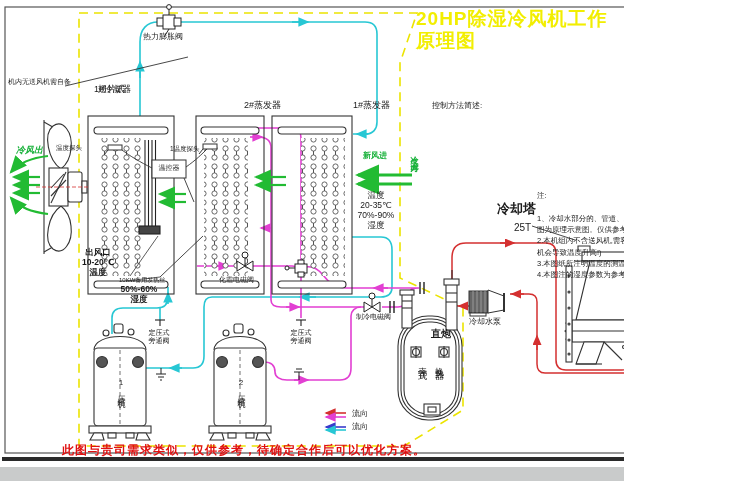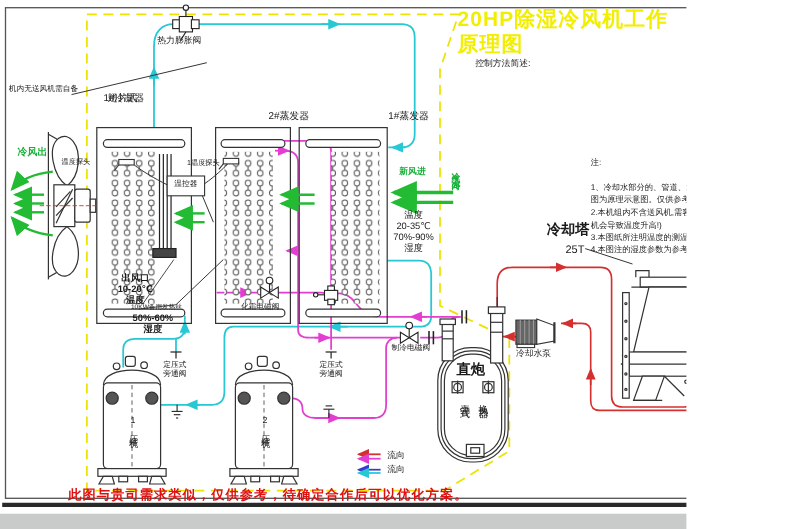--- a/index.html
+++ b/index.html
@@ -6,21 +6,21 @@
   #stage{position:relative;width:624px;height:481px;background:#ffffff;overflow:hidden;
          font-family:"Liberation Sans","DejaVu Sans",sans-serif;}
   #linework{position:absolute;left:0;top:0;}
   .lbl{position:absolute;color:#1a1a1a;white-space:pre-line;line-height:1.18;
        font-family:"Liberation Sans","DejaVu Sans",sans-serif;}
   .ctr{text-align:center;}
   .vert{writing-mode:vertical-rl;text-orientation:upright;letter-spacing:2px;}
   .green{color:#18b13a;font-weight:bold;}
   .title{font-size:19px;font-weight:bold;color:#f2ee00;letter-spacing:1px;}
   .para{font-size:8px;line-height:1.5;color:#222;}
-  .para .hd{display:block;}
+  .para .hd{display:block;margin-top:48px;}
   .footer{color:#e01010;font-weight:bold;font-size:12px;letter-spacing:1px;font-family:Liberation Serif, serif;}
   .small{font-size:7px;}
   .tiny{font-size:6px;}
 </style>
 </head>
 <body>
 
 <div id="stage">
 
 <svg id="linework" width="730" height="481" viewBox="0 0 730 481">
@@ -358,34 +358,34 @@
 
 <div class="lbl para" style="left:537px;top:131px;width:180px;font-size:7.5px;">
   <span class="hd">注:</span>
   <span>1、冷却水部分的、管道、水泵、水塔是客户提供。此图为原理示意图。仅供参考。具体参阅参数配置表:
 2.本机组内不含送风机,需客户另外选配。(且高压送风机会导致温度升高!)
 3.本图纸所注明温度的测温点为本机台出风口位置。
 4.本图注的湿度参数为参考,不做它用:</span>
 </div>
 
 <div class="lbl small" style="left:8px;top:78px;">机内无送风机需自备</div>
-<div class="lbl green" style="left:16px;top:133px;font-size:9px;">冷风出</div>
+<div class="lbl green" style="left:16px;top:145px;font-size:9px;font-style:italic;">冷风出</div>
 
 <div class="lbl" style="left:94px;top:84px;font-size:9px;">1#冷凝器</div>
 <div class="lbl" style="left:98px;top:84px;font-size:9px;text-align:right;">翅片式</div>
 <div class="lbl" style="left:212px;top:100px;font-size:9px;margin-left:32px;">2#蒸发器</div>
 <div class="lbl" style="left:310px;top:100px;font-size:9px;margin-left:43px;">1#蒸发器</div>
 <div class="lbl" style="left:143px;top:32px;font-size:8px;text-align:center;">热力膨胀阀</div>
 
 <div class="lbl tiny" style="left:56px;top:144px;font-size:6.5px;">温度探头</div>
 <div class="lbl tiny" style="left:170px;top:145px;font-size:6.5px;">1温度探头</div>
 <div class="lbl ctr" style="left:153px;top:164px;width:32px;font-size:7px;">温控器</div>
 <div class="lbl tiny" style="left:119px;top:277px;">10KW备用发热丝</div>
 
-<div class="lbl ctr" style="left:74px;top:247px;width:48px;font-size:8.5px;font-weight:bold;margin-left:25px;">出风口
+<div class="lbl ctr" style="left:74px;top:247px;width:48px;font-size:8.5px;font-weight:bold;">出风口
 10-20℃
 温度</div>
 <div class="lbl ctr" style="left:74px;top:284px;width:48px;font-size:8.5px;font-weight:bold;margin-left:41px;">50%-60%
 湿度</div>
 <div class="lbl ctr" style="left:352px;top:190px;width:48px;font-size:8.5px;">温度
 20-35℃
 70%-90%
 湿度</div>
 
 <div class="lbl green" style="left:363px;top:151px;font-size:8px;">新风进</div>
@@ -394,21 +394,21 @@
 <div class="lbl small" style="left:219px;top:276px;">化霜电磁阀</div>
 <div class="lbl small" style="left:356px;top:313px;">制冷电磁阀</div>
 <div class="lbl small ctr" style="left:144px;top:329px;width:30px;">定压式
 旁通阀</div>
 <div class="lbl small ctr" style="left:286px;top:329px;width:30px;">定压式
 旁通阀</div>
 
 <div class="lbl vert" style="left:116px;top:378px;height:52px;font-size:8px;">1压缩机</div>
 <div class="lbl vert" style="left:236px;top:378px;height:52px;font-size:8px;">2压缩机</div>
 
-<div class="lbl ctr" style="left:414px;top:328px;width:28px;font-size:13px;font-weight:bold;">直炮</div>
+<div class="lbl ctr" style="left:427px;top:328px;width:28px;font-size:10px;font-weight:bold;">直炮</div>
 <div class="lbl vert" style="left:417px;top:360px;height:44px;font-size:9px;">壳管式</div>
 <div class="lbl vert" style="left:434px;top:360px;height:44px;font-size:9px;">换热器</div>
 
 <div class="lbl" style="left:469px;top:317px;font-size:8px;">冷却水泵</div>
 <div class="lbl" style="left:497px;top:201px;font-size:13px;font-weight:bold;">冷却塔</div>
 <div class="lbl" style="left:514px;top:222px;font-size:10px;">25T</div>
 
 <div class="lbl" style="left:352px;top:409px;font-size:8px;">流向</div>
 <div class="lbl" style="left:352px;top:422px;font-size:8px;">流向</div>
 

